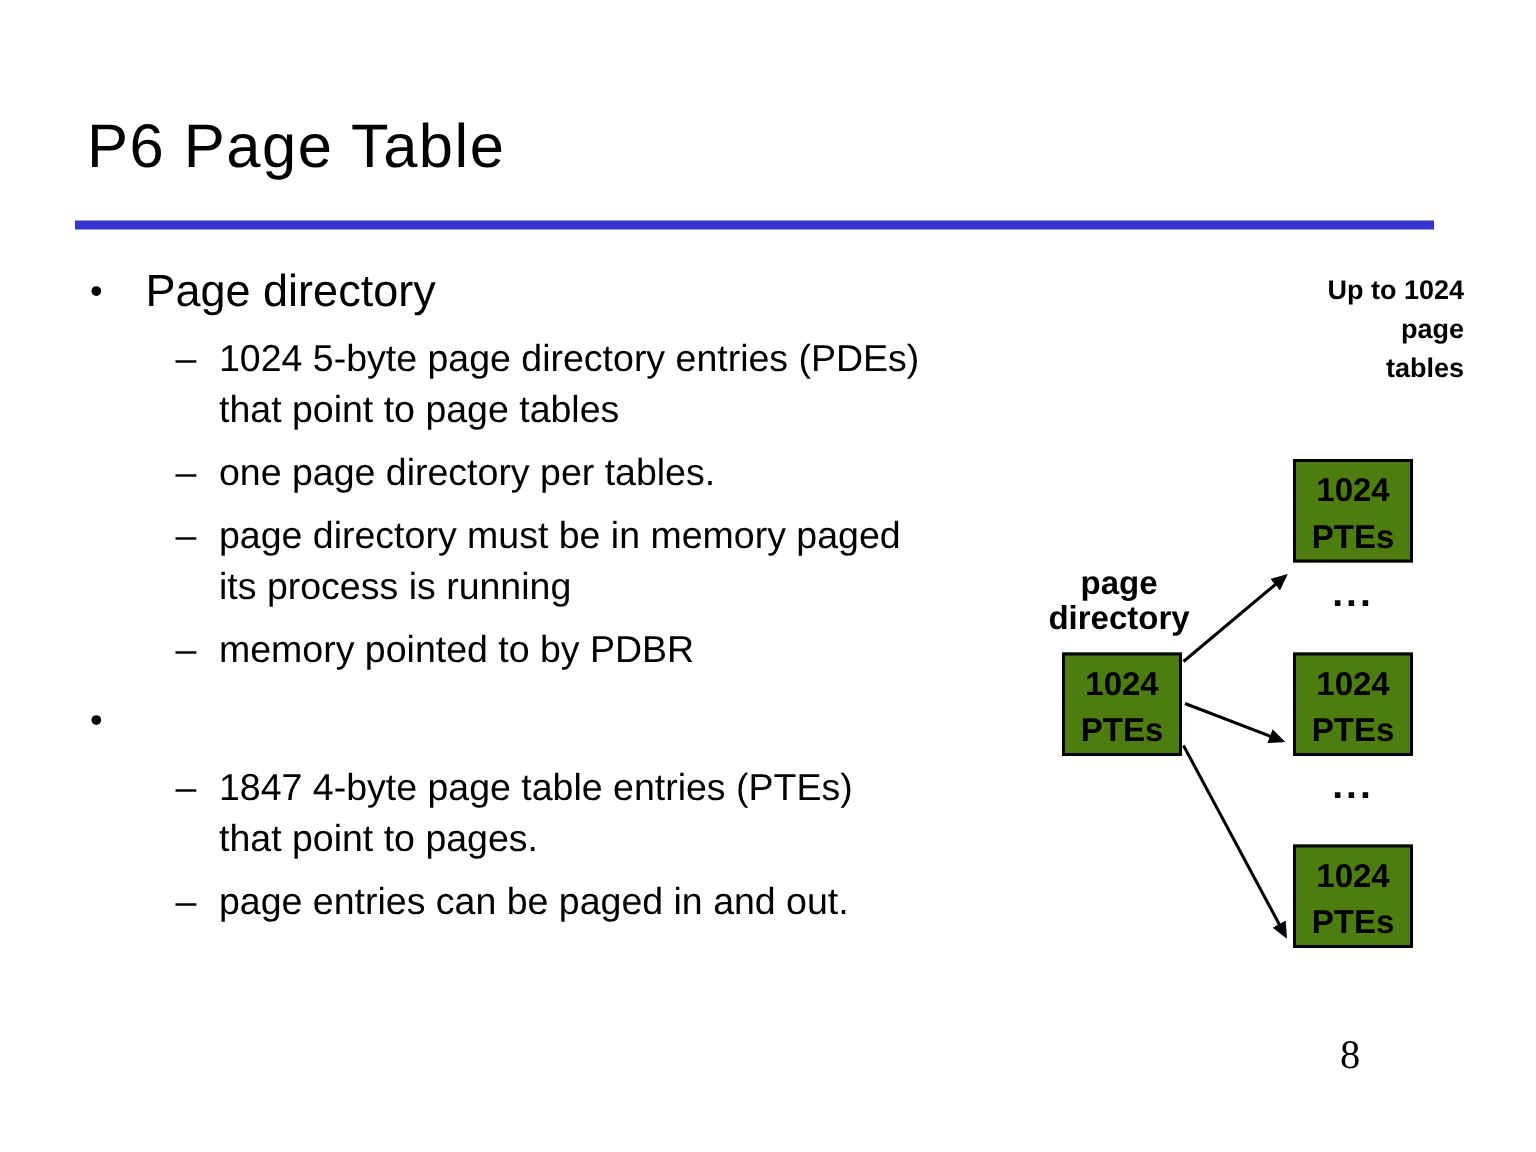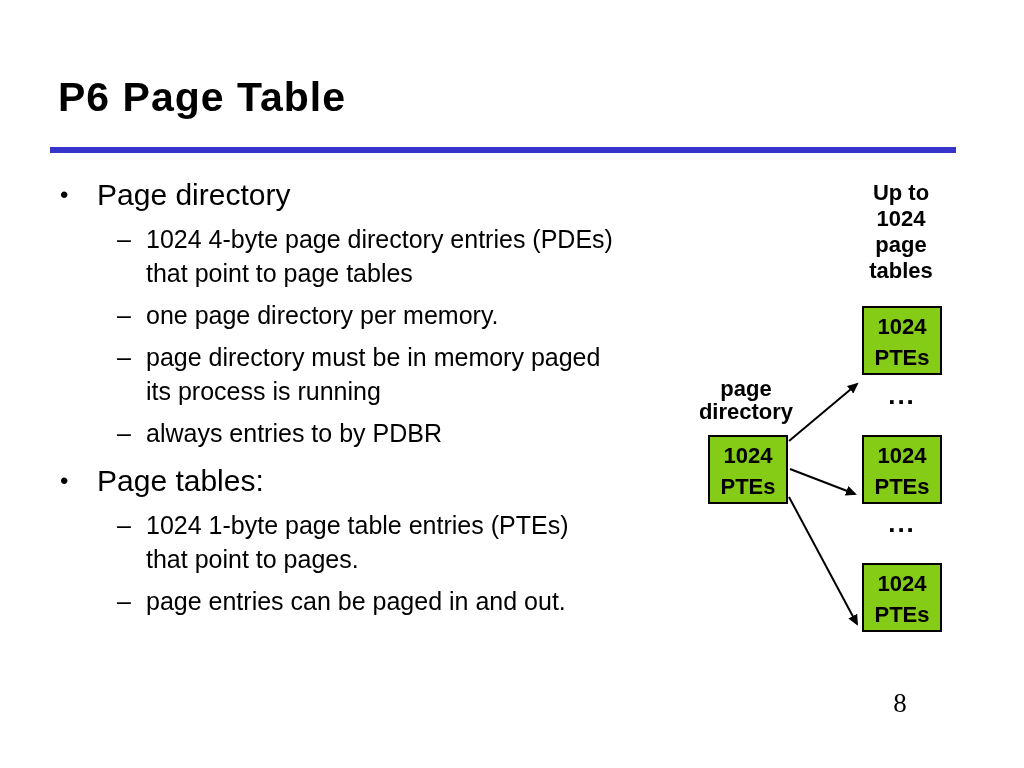--- a/index.html
+++ b/index.html
@@ -11,21 +11,21 @@
     position: relative;
     overflow: hidden;
   }
   .slide { position: absolute; inset: 0; background: #ffffff; }
 
   
   .title {
     position: absolute;
     left: 58px; top: 74px;
     font-size: 41px;
-    font-weight: bold;
+    font-weight: normal;
     letter-spacing: 1px;
     white-space: nowrap;
   }
   .rule {
     position: absolute;
     left: 50px; top: 147px;
     width: 906px; height: 6px;
     background: #3734cb;
   }
 
@@ -57,41 +57,41 @@
   }
   .l2 .mk {
     width: 29px;
     flex: 0 0 29px;
   }
   .l2 .txt { width: 468px; }
 
   
   .diagram-caption {
     position: absolute;
-    left: 855px; top: 180px;
+    left: 884px; top: 180px;
     width: 92px;
-    text-align: center;
-    font-size: 22px;
+    text-align: right;
+    font-size: 18px;
     font-weight: bold;
     line-height: 26px;
   }
   .pagedir-label {
     position: absolute;
     left: 684px; top: 377px;
     width: 124px;
     text-align: center;
     font-size: 22px;
     font-weight: bold;
     line-height: 23px;
   }
   .pbox {
     position: absolute;
     width: 80px; height: 69px;
     border: 2px solid #000000;
-    background: #84cc16;
+    background: #4d7c0f;
     text-align: center;
     font-size: 22px;
     font-weight: bold;
     line-height: 31px;
     padding-top: 3px;
   }
   .pte1 { left: 862px; top: 306px; }
   .pte2 { left: 862px; top: 435px; }
   .pte3 { left: 862px; top: 563px; }
   .pde  { left: 708px; top: 435px; }
@@ -134,43 +134,42 @@
 
   <div class="content">
 
     <div class="l1">
       <span class="mk">•</span>
       <span class="txt">Page directory</span>
     </div>
 
     <div class="l2">
       <span class="mk">–</span>
-      <span class="txt">1024 4-byte page directory entries (PDEs) that point to page tables</span>
-    </div>
-    <div class="l2">
-      <span class="mk">–</span>
-      <span class="txt">one page directory per memory.</span>
+      <span class="txt">1024 5-byte page directory entries (PDEs) that point to page tables</span>
+    </div>
+    <div class="l2">
+      <span class="mk">–</span>
+      <span class="txt">one page directory per tables.</span>
     </div>
     <div class="l2">
       <span class="mk">–</span>
       <span class="txt">page directory must be in memory paged its process is running</span>
     </div>
     <div class="l2">
       <span class="mk">–</span>
-      <span class="txt">always entries to by PDBR</span>
+      <span class="txt">memory pointed to by PDBR</span>
     </div>
 
     <div class="l1 gap">
       <span class="mk">•</span>
-      <span class="txt">Page tables:</span>
-    </div>
-
-    <div class="l2">
-      <span class="mk">–</span>
-      <span class="txt">1024 1-byte page table entries (PTEs) that point to pages.</span>
+    </div>
+
+    <div class="l2">
+      <span class="mk">–</span>
+      <span class="txt">1847 4-byte page table entries (PTEs) that point to pages.</span>
     </div>
     <div class="l2">
       <span class="mk">–</span>
       <span class="txt">page entries can be paged in and out.</span>
     </div>
 
   </div>
 
   <div class="diagram-caption">Up to 1024 page tables</div>
 

